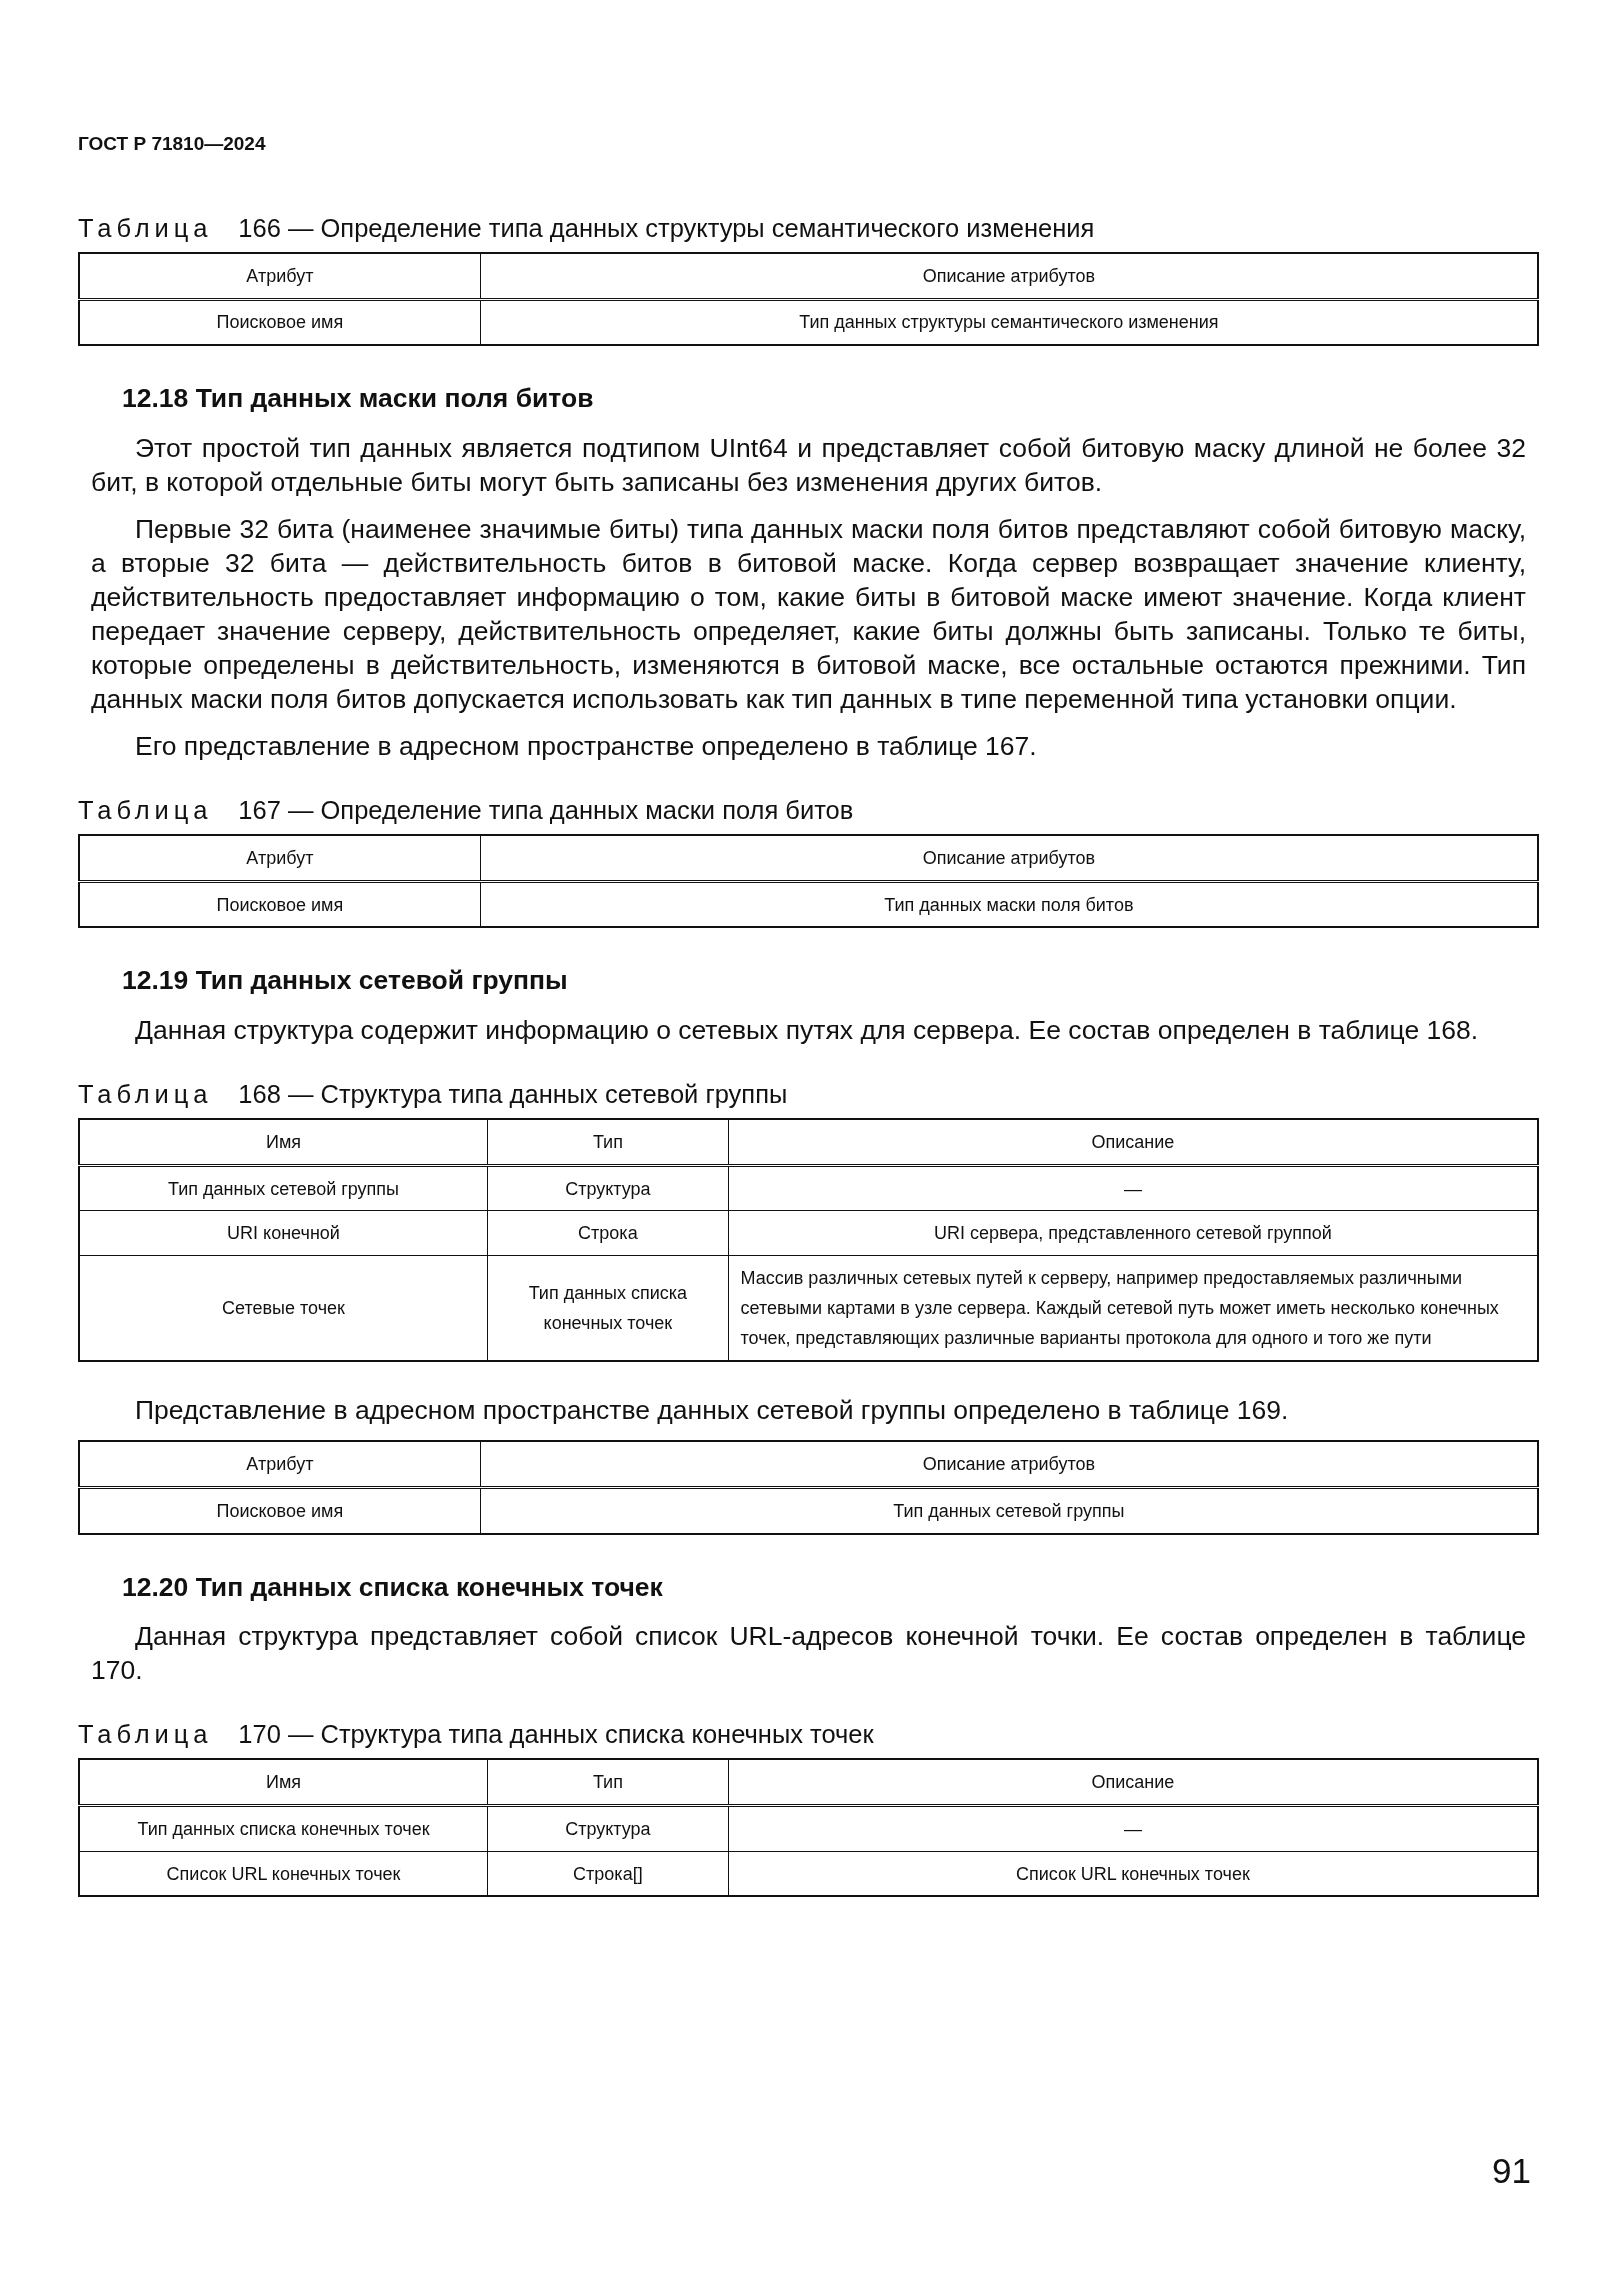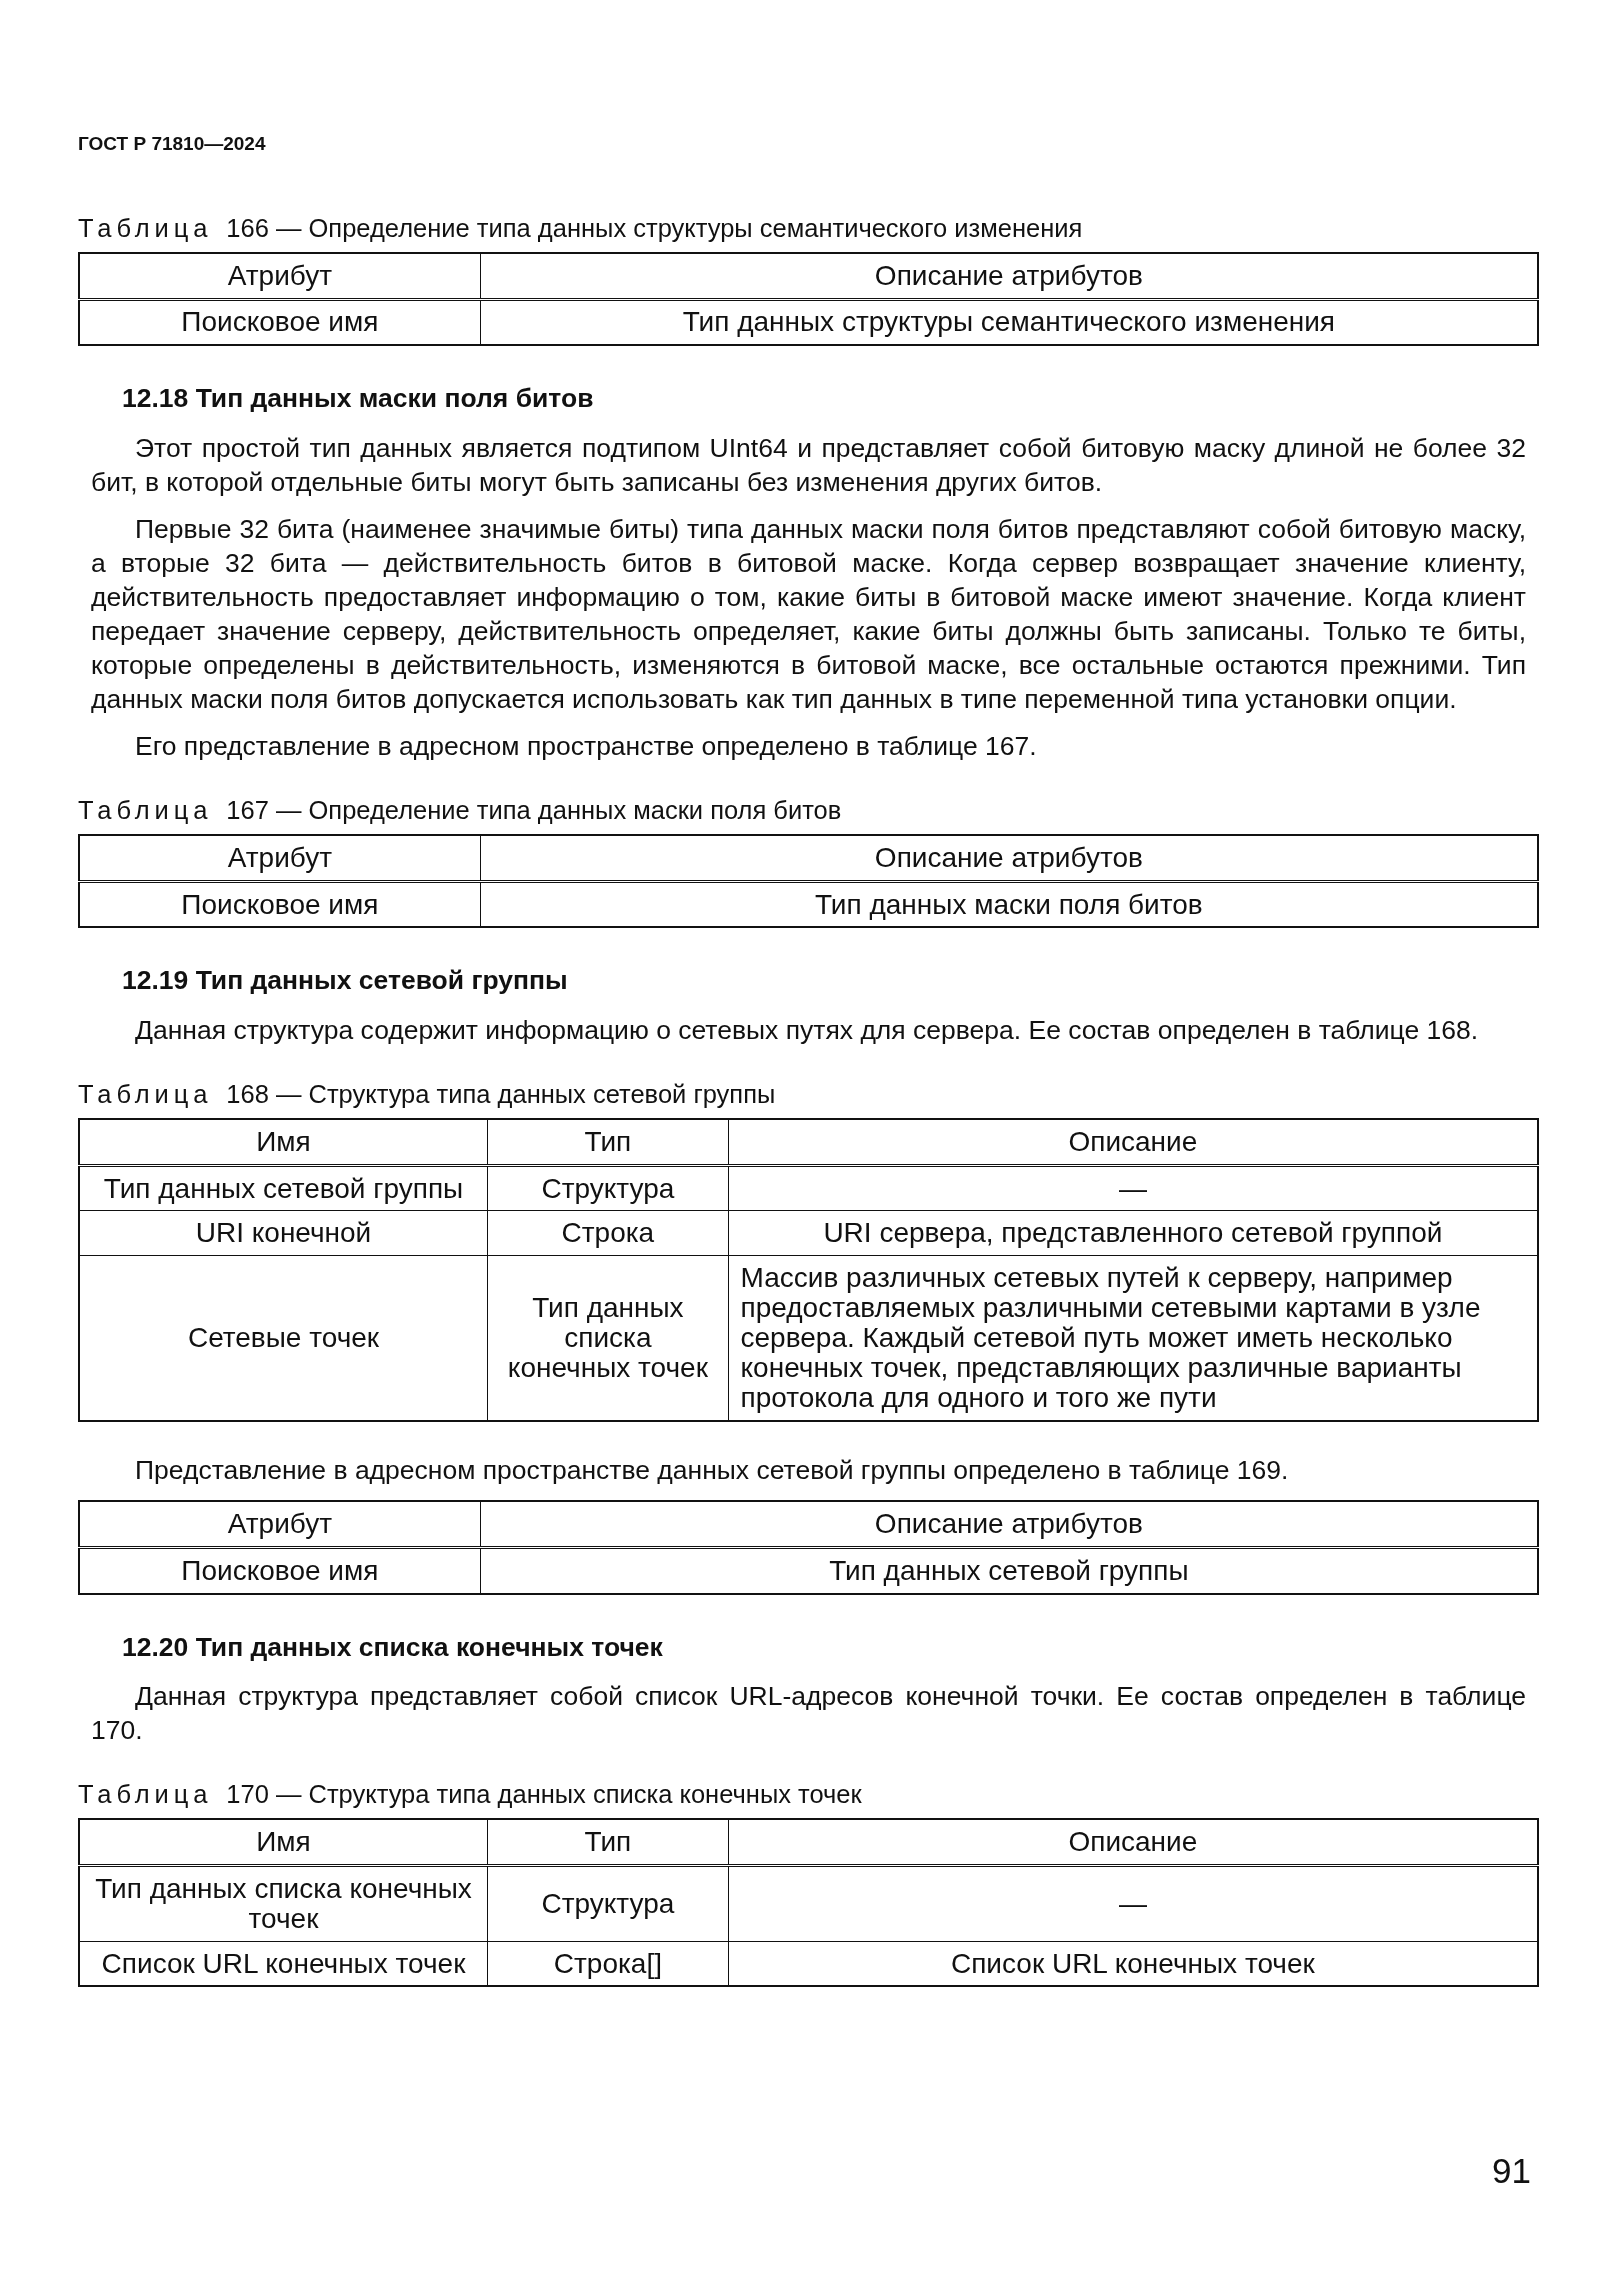--- a/index.html
+++ b/index.html
@@ -23,27 +23,27 @@
     line-height: 33px;
     margin-bottom: 52px;
   }
   .caption {
     font-size: 25.5px;
     line-height: 32px;
     margin: 31px 0 7.8px 0;
   }
   .cap-label {
     letter-spacing: 4.9px;
-    margin-right: 14px;
+    margin-right: 26px;
   }
   .gost-table {
     width: 100%;
     border-collapse: collapse;
     border: 2.9px solid #111111;
-    font-size: 28px;
+    font-size: 18px;
   }
   .gost-table th,
   .gost-table td {
     border: 1px solid #111111;
     font-weight: normal;
     text-align: center;
     vertical-align: middle;
     padding: 6.9px 11.8px;
     line-height: 30px;
   }

